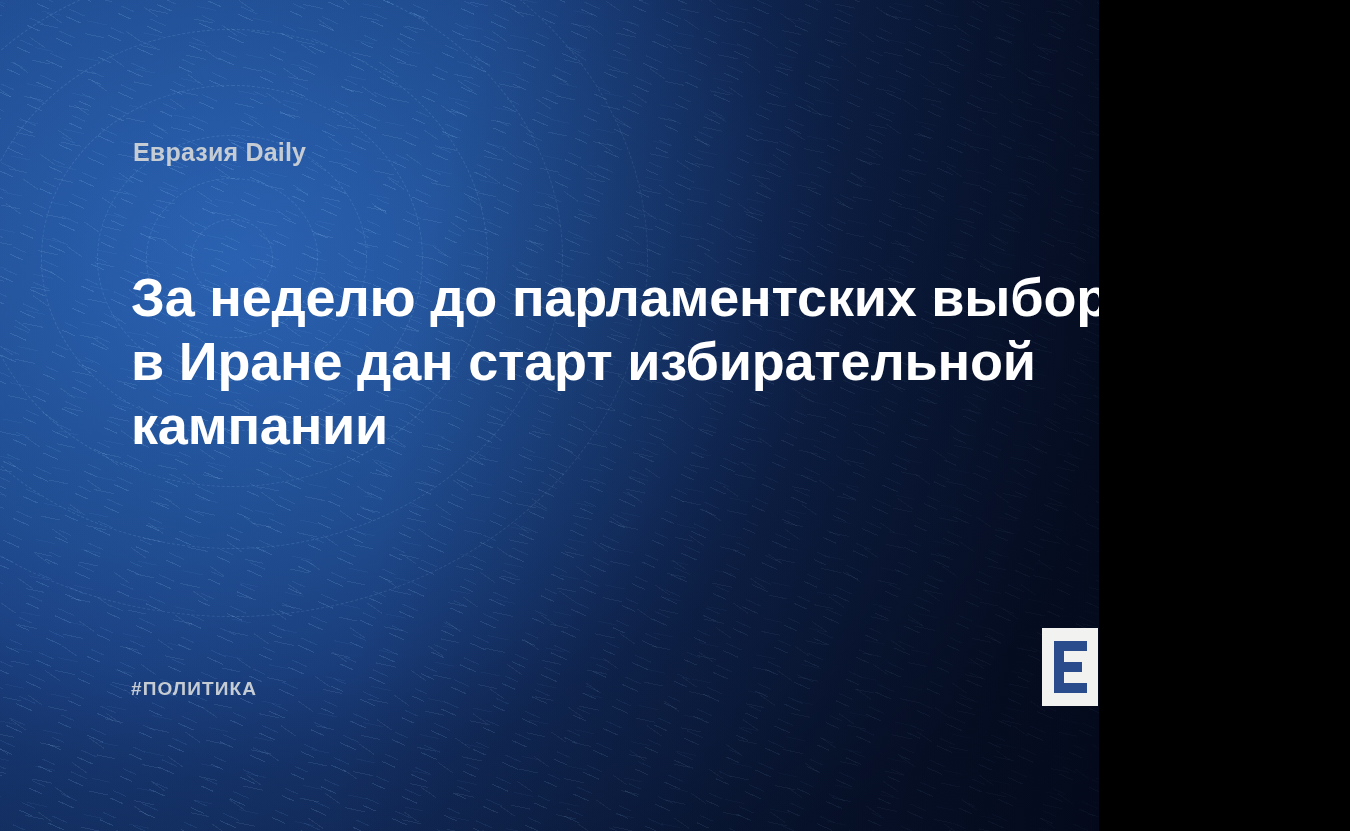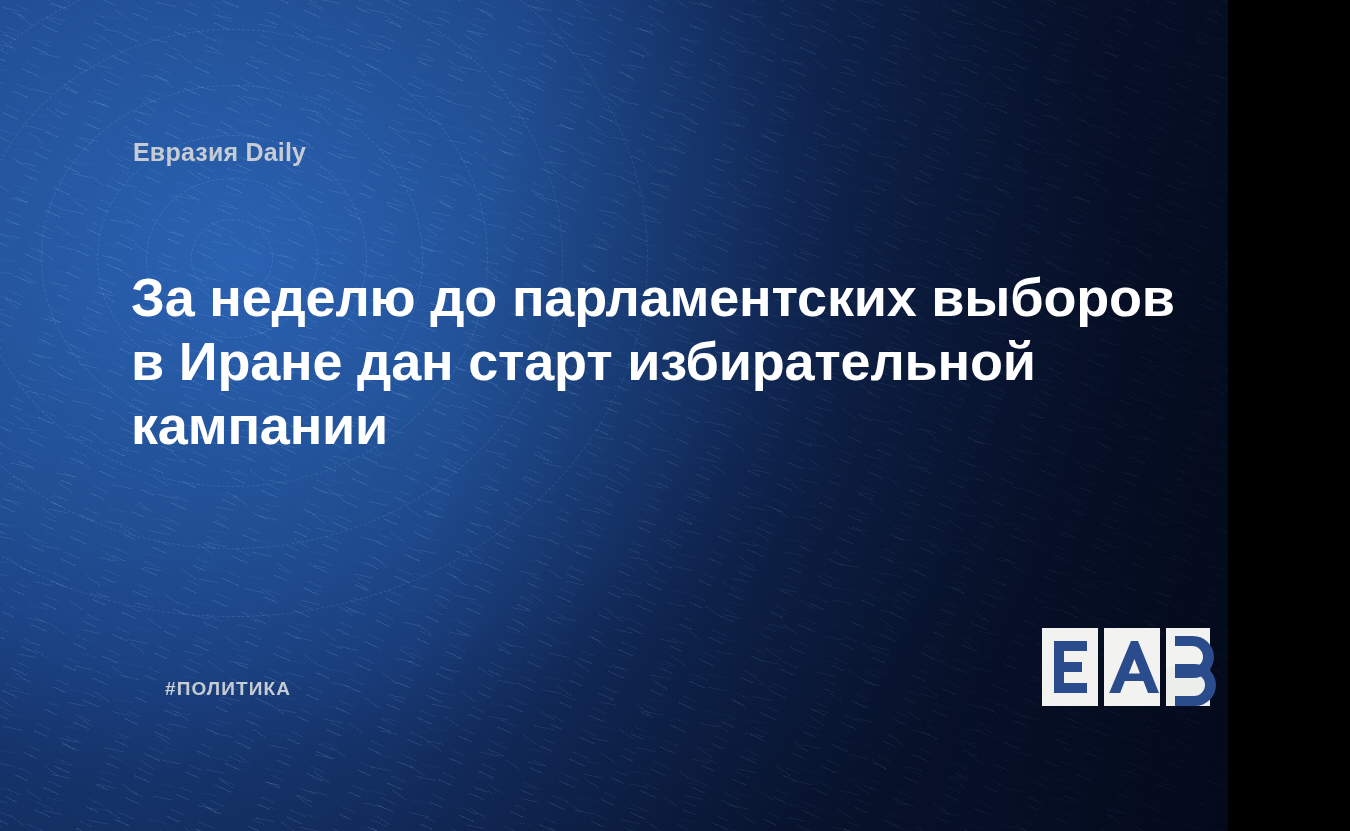--- a/index.html
+++ b/index.html
@@ -7,25 +7,26 @@
     margin: 0;
     padding: 0;
     background: #000;
   }
   body {
     font-family: "Liberation Sans", sans-serif;
   }
 
   .card {
     position: relative;
-    width: 1228px;
+    width: 1068px;
     height: 831px;
     overflow: hidden;
     background: #0d2352;
     isolation: isolate;
+    padding-left: 31px;
   }
 
   
   .bg-base {
     position: absolute;
     inset: 0;
     background:
       radial-gradient(ellipse 620px 520px at 232px 258px,
         #1d4383 0%,
         #1a3d79 18%,
@@ -205,21 +206,20 @@
 
   .tag {
     position: absolute;
     left: 131px;
     top: 678px;
     font-size: 19px;
     font-weight: bold;
     letter-spacing: 1.1px;
     color: #c6ccd3;
     white-space: nowrap;
-    margin-left: 34px;
   }
 
   
   .logo {
     position: absolute;
     left: 1042px;
     top: 628px;
     width: 182px;
     height: 78px;
   }

